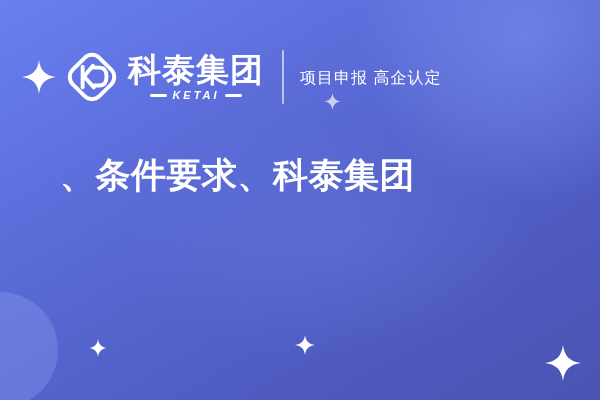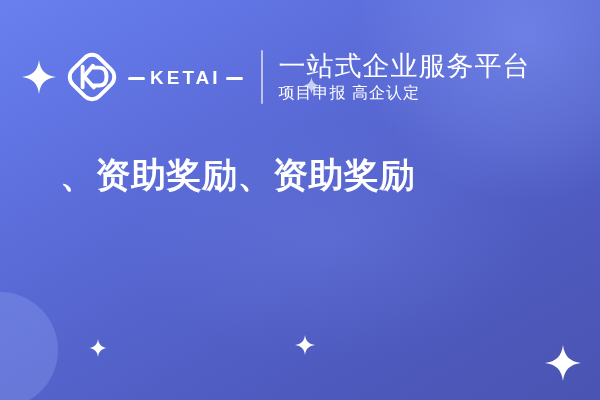--- a/index.html
+++ b/index.html
@@ -98,25 +98,26 @@
     gap: 5px;
     margin-top: 2px;
   }
   .rule {
     width: 17px;
     height: 3px;
     background: #ffffff;
     border-radius: 2px;
   }
   #logo-en {
-    font-size: 19px;
+    font-size: 11px;
     font-weight: 700;
     color: #ffffff;
     letter-spacing: 3px;
     white-space: nowrap;
+    font-style: italic;
   }
   #divider {
     width: 2px;
     height: 54px;
     background: rgba(255,255,255,0.60);
     margin-left: 18px;
     margin-right: 16px;
     flex: none;
     border-radius: 1px;
   }
@@ -193,40 +194,40 @@
     <svg id="logo-mark" viewBox="0 0 64 64">
       <g transform="rotate(-45 32 32)">
         <rect x="12" y="12" width="40" height="40" rx="11" ry="11" fill="none" stroke="#ffffff" stroke-width="4.2"></rect>
       </g>
       <path d="M22 21 L22 43" stroke="#ffffff" stroke-width="4.2" stroke-linecap="round" fill="none"></path>
       <path d="M33 20 L23.5 31.5 L34 43" stroke="#ffffff" stroke-width="4.2" stroke-linecap="round" stroke-linejoin="round" fill="none"></path>
       <path d="M34 22 L40 22 Q47.5 22 47.5 31.5 Q47.5 41 40 41 L34 41" stroke="#ffffff" stroke-width="4.2" stroke-linecap="round" stroke-linejoin="round" fill="none"></path>
     </svg>
 
     <div id="logo-wordmark">
+      <div id="logo-cn">科泰集团</div>
       <div id="logo-en-row">
         <span class="rule"></span>
         <span id="logo-en">KETAI</span>
         <span class="rule"></span>
       </div>
     </div>
 
     <div id="divider"></div>
 
     <div id="slogan">
-      <div id="slogan-main">一站式企业服务平台</div>
       <div id="slogan-sub">项目申报 高企认定</div>
       <svg id="sparkle-slogan" viewBox="0 0 40 40">
         <path d="M20 0 C21.6 12.4 27.6 18.4 40 20 C27.6 21.6 21.6 27.6 20 40 C18.4 27.6 12.4 21.6 0 20 C12.4 18.4 18.4 12.4 20 0 Z" fill="#ffffff" opacity="0.8"></path>
       </svg>
     </div>
   </div>
 
   <div id="title">
-    <div class="title-line">、资助奖励、资助奖励</div>
+    <div class="title-line">、条件要求、科泰集团</div>
   </div>
 
   <svg class="deco" id="sparkle-bottom-left" viewBox="0 0 40 40">
     <path d="M20 0 C21.6 12.4 27.6 18.4 40 20 C27.6 21.6 21.6 27.6 20 40 C18.4 27.6 12.4 21.6 0 20 C12.4 18.4 18.4 12.4 20 0 Z" fill="#ffffff"></path>
   </svg>
 
   <svg class="deco" id="sparkle-bottom-mid" viewBox="0 0 40 40">
     <path d="M20 0 C21.6 12.4 27.6 18.4 40 20 C27.6 21.6 21.6 27.6 20 40 C18.4 27.6 12.4 21.6 0 20 C12.4 18.4 18.4 12.4 20 0 Z" fill="#ffffff"></path>
   </svg>
 

